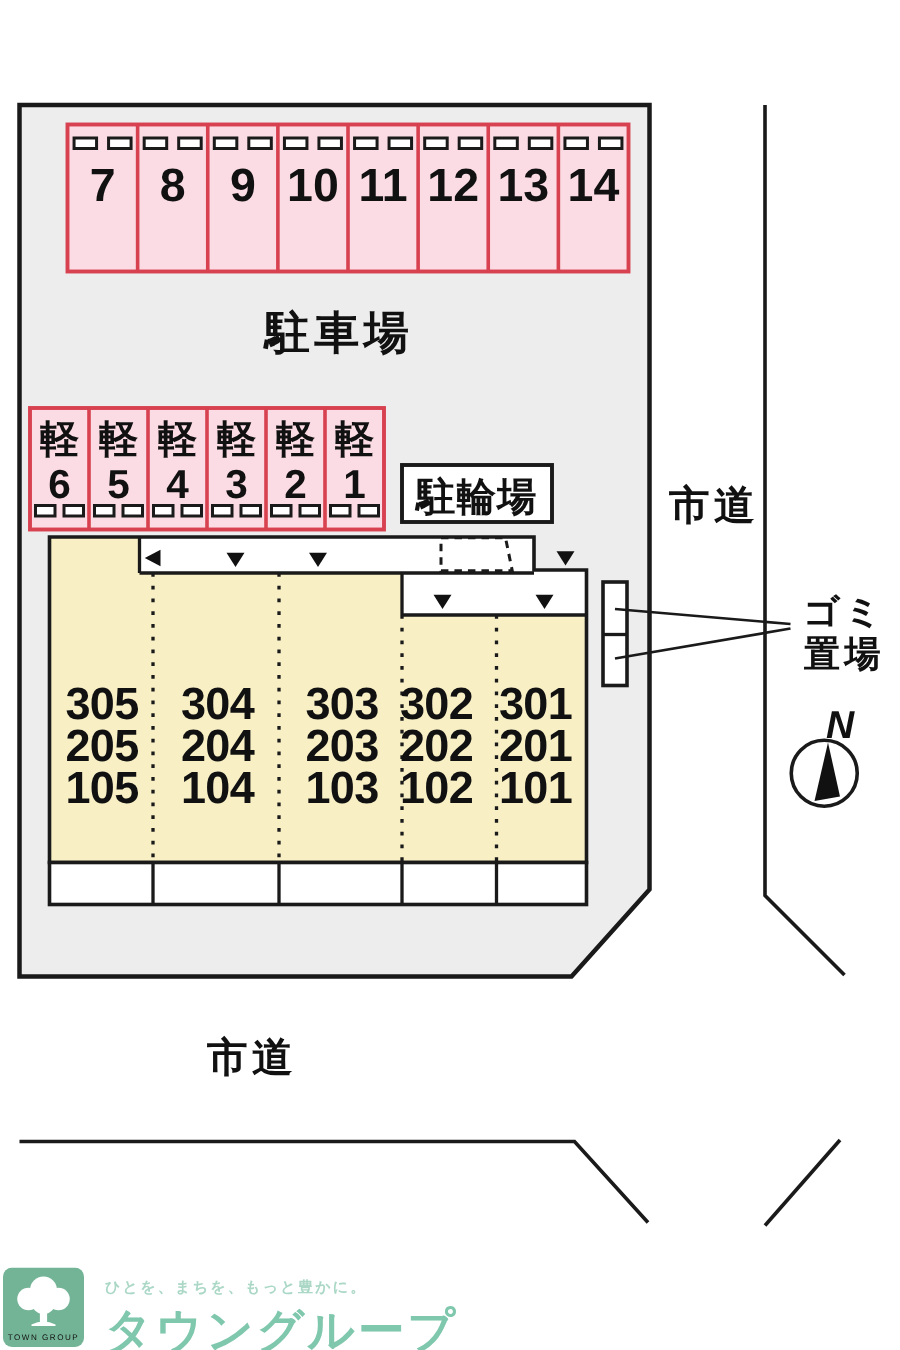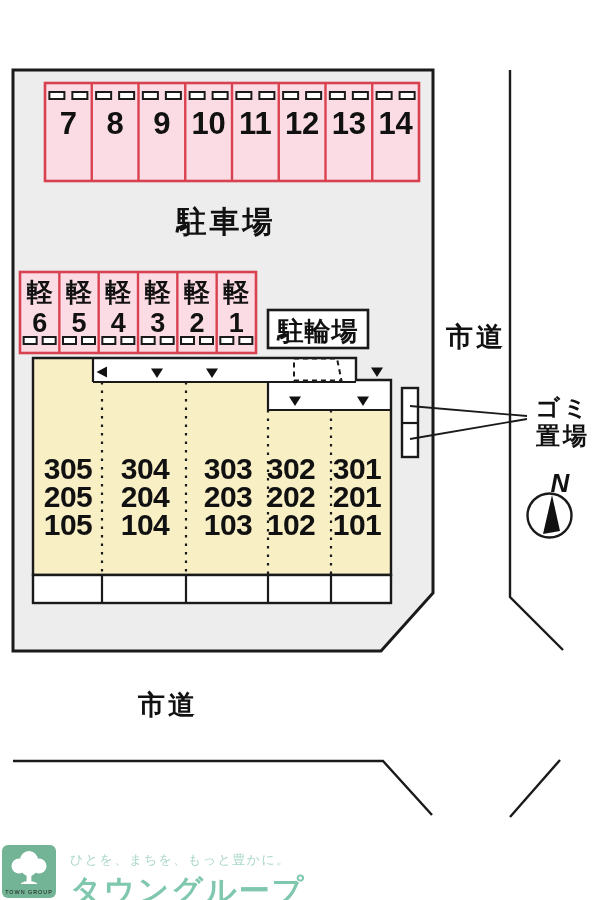--- a/index.html
+++ b/index.html
@@ -2,21 +2,21 @@
 <html><head>
 <meta charset="utf-8">
 <style>
   html,body{margin:0;padding:0;background:#ffffff;}
   .canvas{position:relative;width:600px;height:900px;background:#ffffff;overflow:hidden;
           font-family:"Liberation Sans","DejaVu Sans",sans-serif;}
   .plan-svg{position:absolute;left:0;top:0;}
   svg text{font-family:"Liberation Sans","DejaVu Sans",sans-serif;fill:#111;}
   .watermark{position:absolute;left:2px;top:845px;display:flex;align-items:flex-start;}
   .wm-text{margin-left:14px;}
-  .wm-tagline{font-size:13px;font-weight:normal;color:#abd8c6;letter-spacing:1.5px;margin-top:6px;}
+  .wm-tagline{font-size:10px;font-weight:bold;color:#abd8c6;letter-spacing:1.5px;margin-top:6px;}
   .wm-brand{font-size:31px;font-weight:bold;color:#7fc7ad;letter-spacing:2px;margin-top:1px;}
 </style>
 </head>
 <body>
 
 <div class="canvas">
 
 <svg class="plan-svg" width="600" height="900" viewBox="0 0 600 900">
 
   <polygon points="13,70 433,70 433,593 381,651 13,651" fill="#ededed" stroke="#1a1a1a" stroke-width="3"></polygon>

